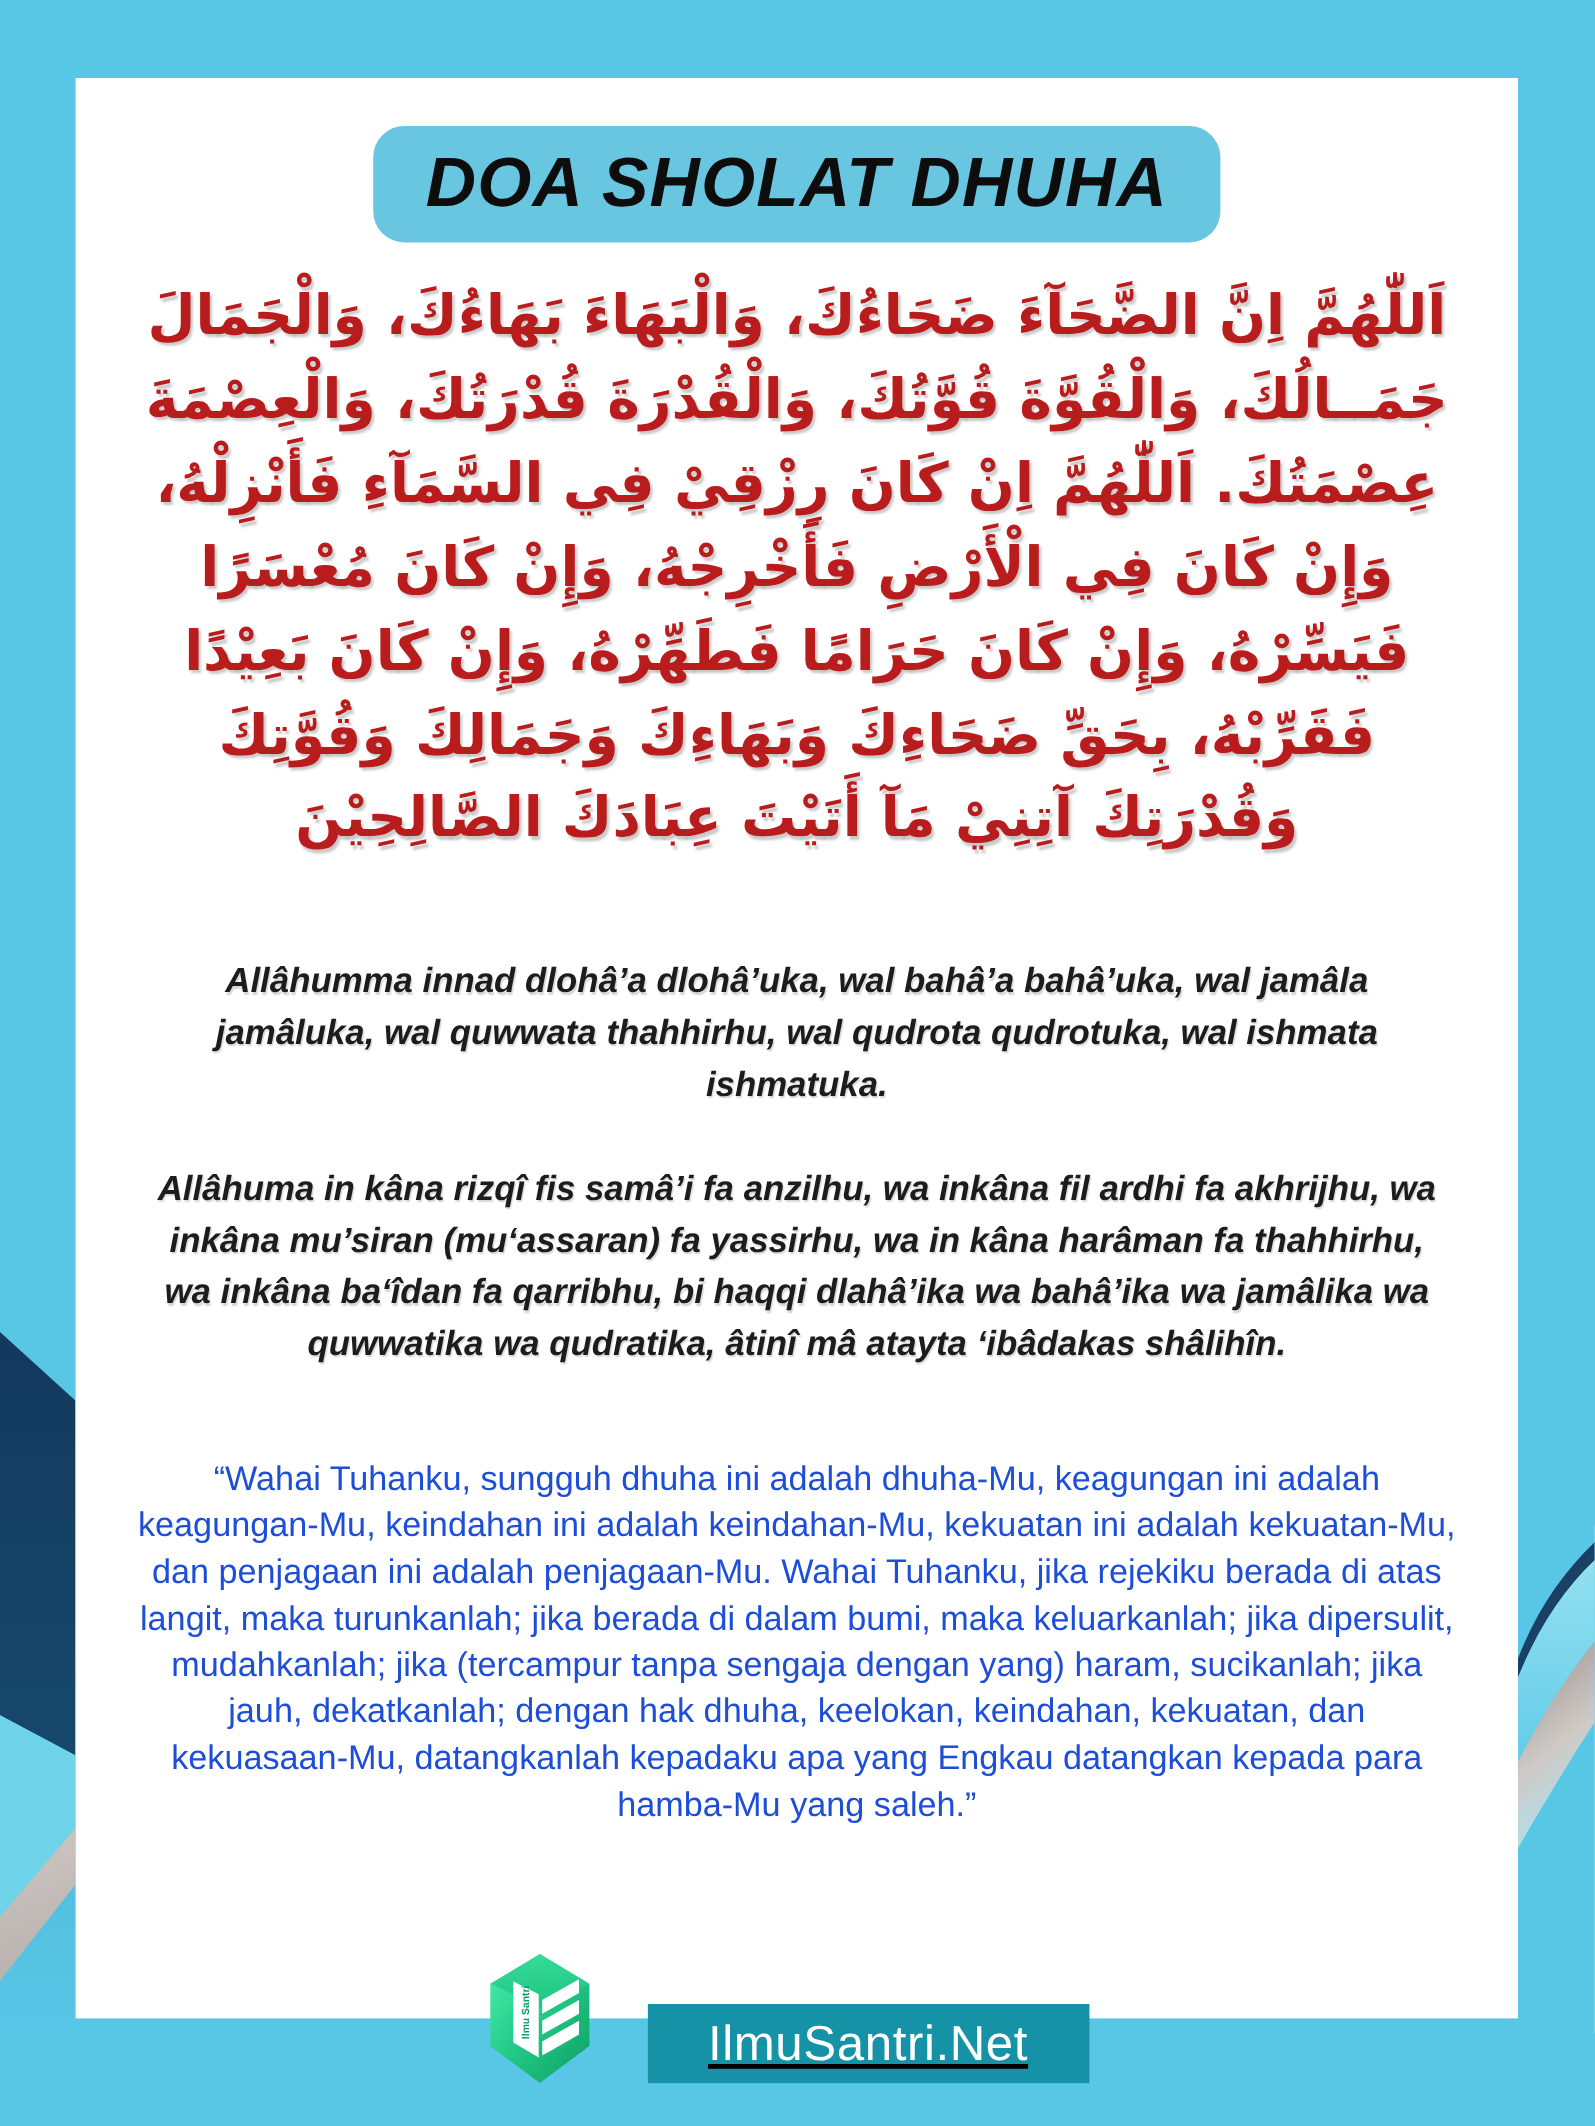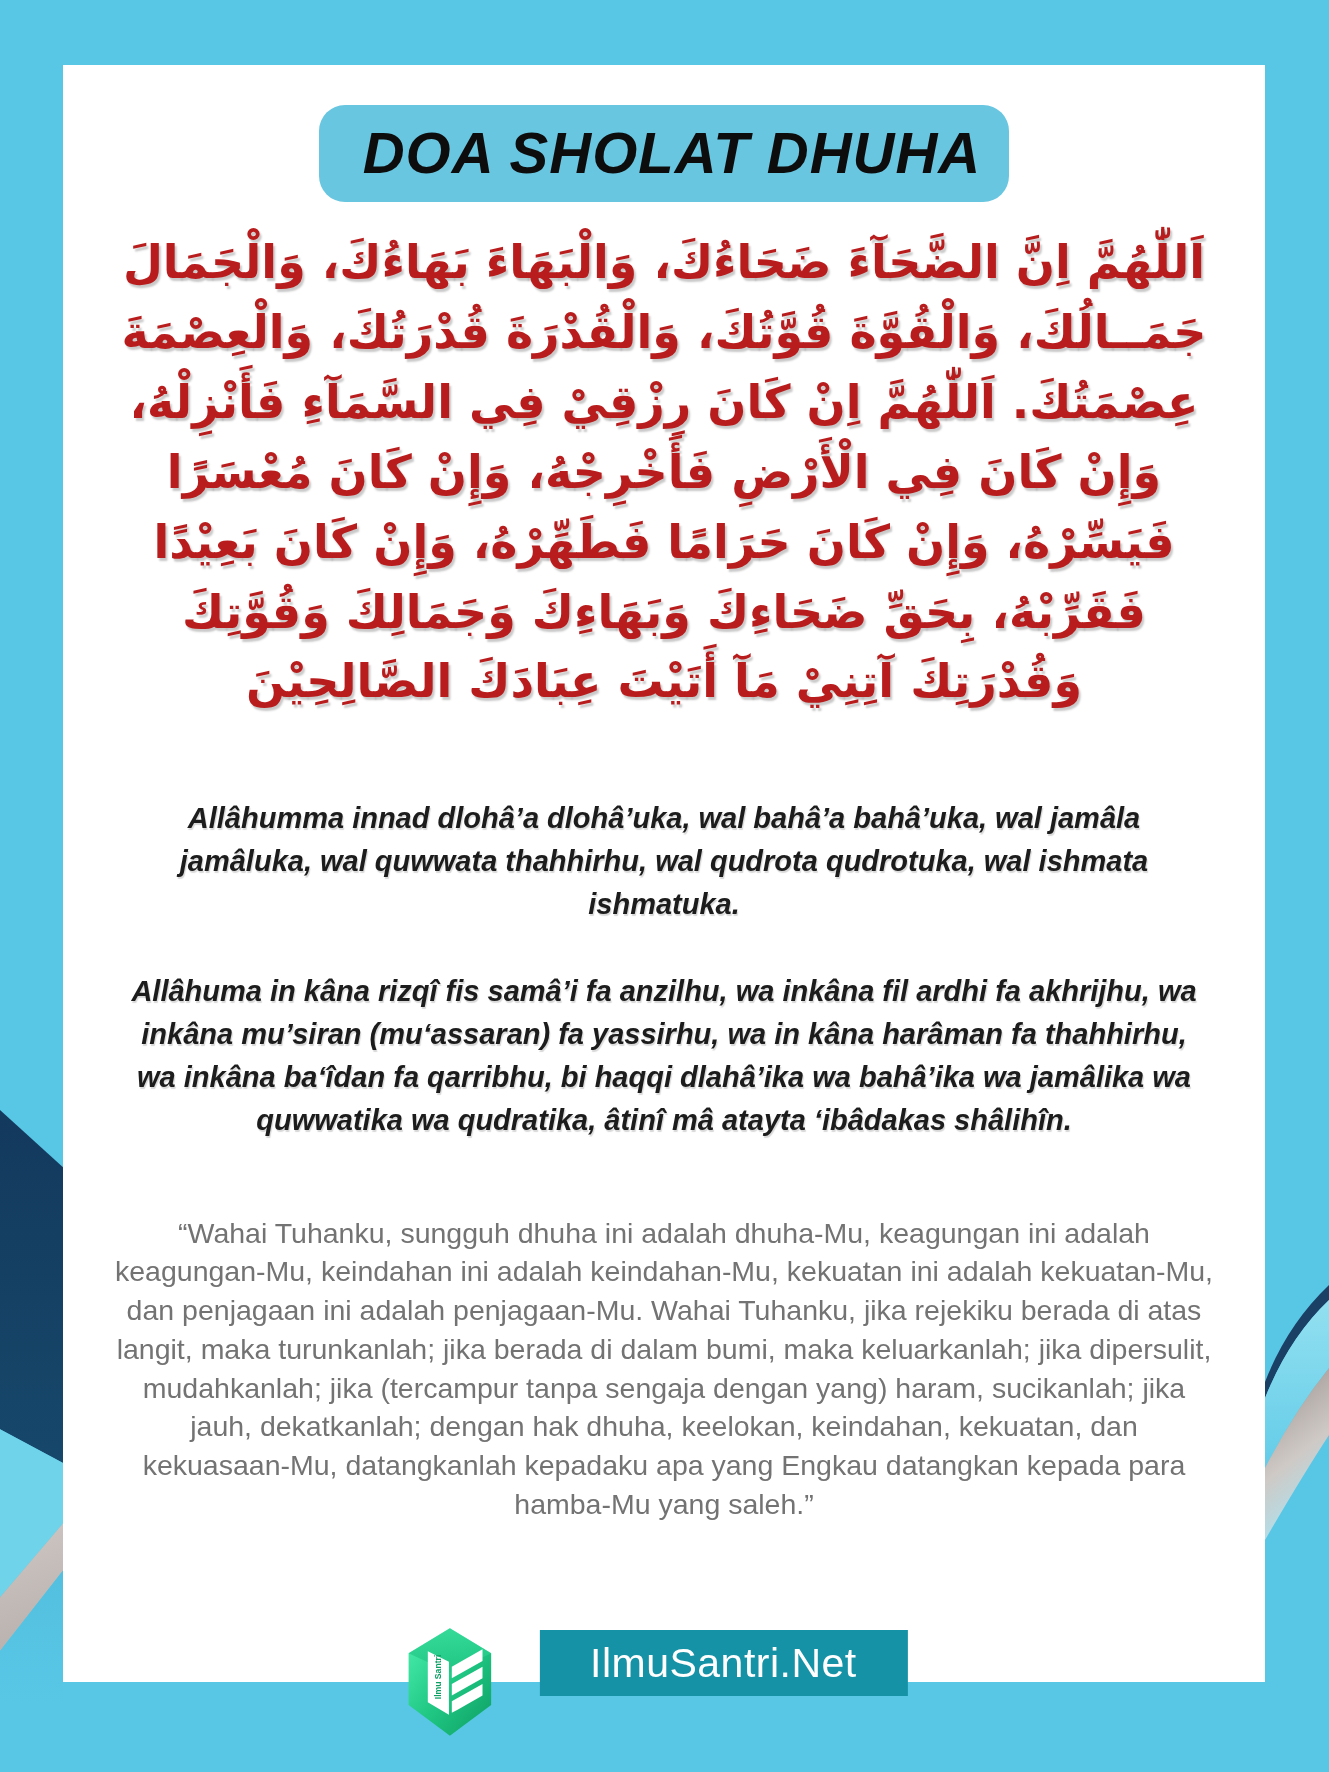--- a/index.html
+++ b/index.html
@@ -35,21 +35,21 @@
 
   
   .card{
     position:absolute;left:63px;top:65px;width:1202px;height:1617px;
     background:#ffffff;
     display:flex;flex-direction:column;align-items:center;
   }
   .title-badge{
     margin-top:40px;
     background:#68c6e1;border-radius:26px;
-    padding:14px 28px 16px 44px;
+    padding:14px 44px 16px 44px;
   }
   .title-badge h1{
     margin:0;font-size:58px;font-style:italic;font-weight:bold;
     letter-spacing:1px;color:#0d0d0d;white-space:nowrap;
   }
   .arabic{
     margin:26px 0 0 0;width:1140px;
     direction:rtl;text-align:center;
     font-family:"DejaVu Sans", sans-serif;
     font-size:46px;font-weight:bold;color:#b91c1c;
@@ -60,28 +60,28 @@
     width:1080px;text-align:center;
     font-style:italic;font-weight:bold;
     font-size:29px;line-height:1.48;color:#1c1c1c;
     margin:0;
     text-shadow:1px 2px 1px rgba(60,60,60,0.2);
   }
   .translit.first{margin-top:80px;}
   .translit.second{margin-top:44px;}
   .translation{
     width:1100px;text-align:center;
-    font-size:28.5px;line-height:1.36;color:#737373;
+    font-size:28.5px;line-height:1.36;color:#1d4ed8;
     margin:72px 0 0 0;font-weight:400;
   }
 
   
   .footer{
     position:absolute;left:50%;top:1628px;transform:translateX(-52%);
-    display:flex;align-items:flex-start;gap:42px;
+    display:flex;align-items:flex-end;gap:42px;text-decoration:underline;
   }
   .logo{width:96px;height:108px;flex:0 0 auto;}
   .site-badge{
     background:#1692a6;height:66px;min-width:312px;
     display:flex;align-items:center;justify-content:center;
     padding:0 28px;margin-top:2px;
   }
   .site-badge span{
     color:#ffffff;font-size:41px;font-weight:300;letter-spacing:0.5px;
     font-family:"Liberation Sans", sans-serif;

